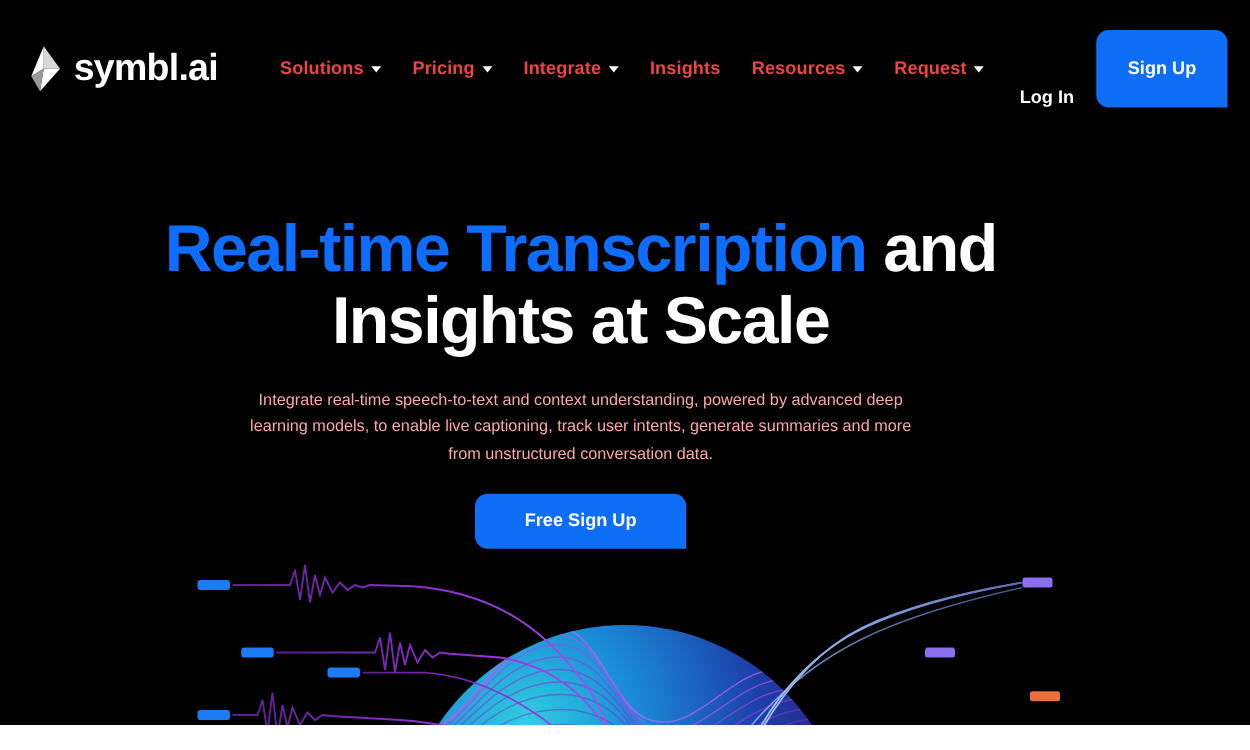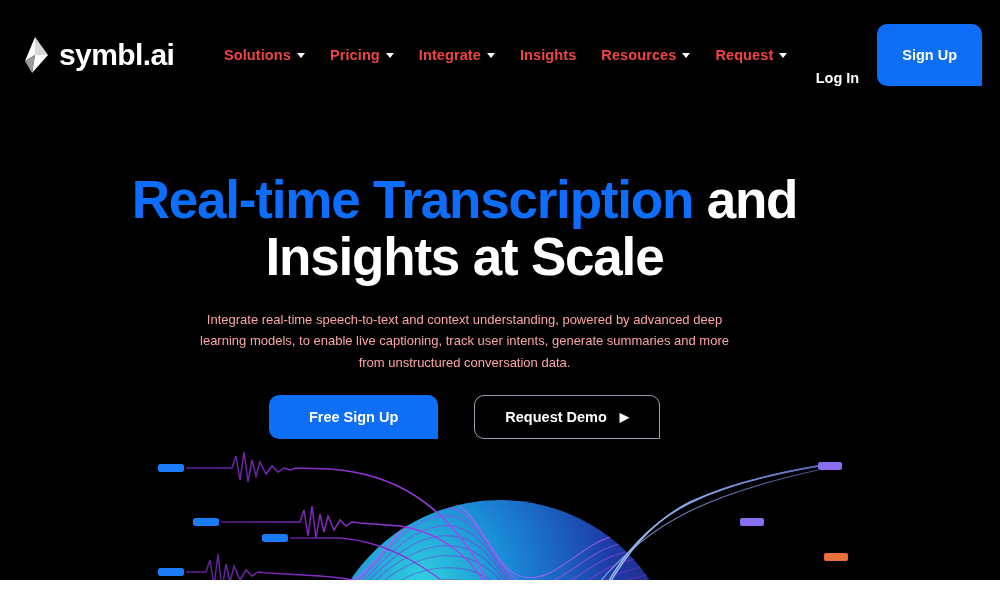--- a/index.html
+++ b/index.html
@@ -133,24 +133,20 @@
   </nav>
 
   <div class="hero">
     <h1 class="headline">
       <span class="hl-accent">Real-time Transcription</span><span> and Insights at Scale</span>
     </h1>
     <p class="subtext">Integrate real-time speech-to-text and context understanding, powered by advanced deep learning models, to enable live captioning, track user intents, generate summaries and more from unstructured conversation data.</p>
 
     <div class="cta-row">
       <button class="btn-primary">Free Sign Up</button>
-      <button class="btn-ghost">
-        <span>Request Demo</span>
-        <span class="arrow">▶</span>
-      </button>
     </div>
   </div>
 
   <div class="graphic">
     <svg viewBox="0 0 1000 210" preserveAspectRatio="none">
       <defs>
         <radialGradient id="sphereGrad" cx="28%" cy="22%" r="95%">
           <stop offset="0%" stop-color="#2fd0e0"></stop>
           <stop offset="26%" stop-color="#1a8ad6"></stop>
           <stop offset="55%" stop-color="#1c3ea8"></stop>

